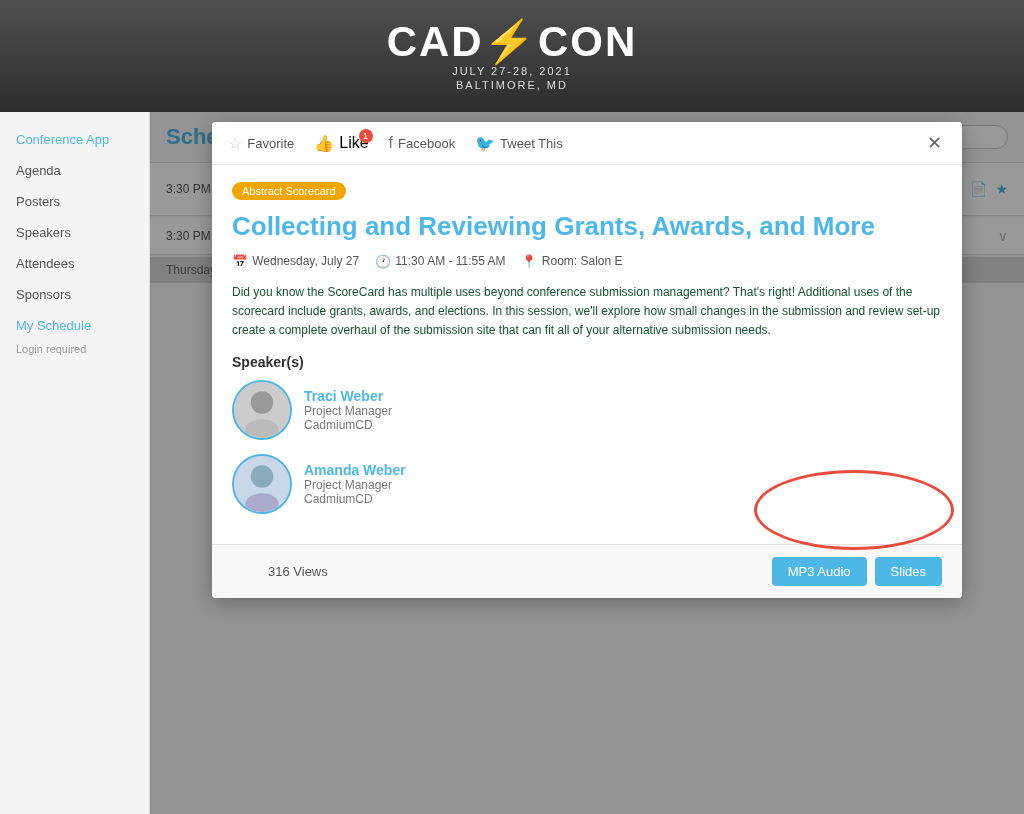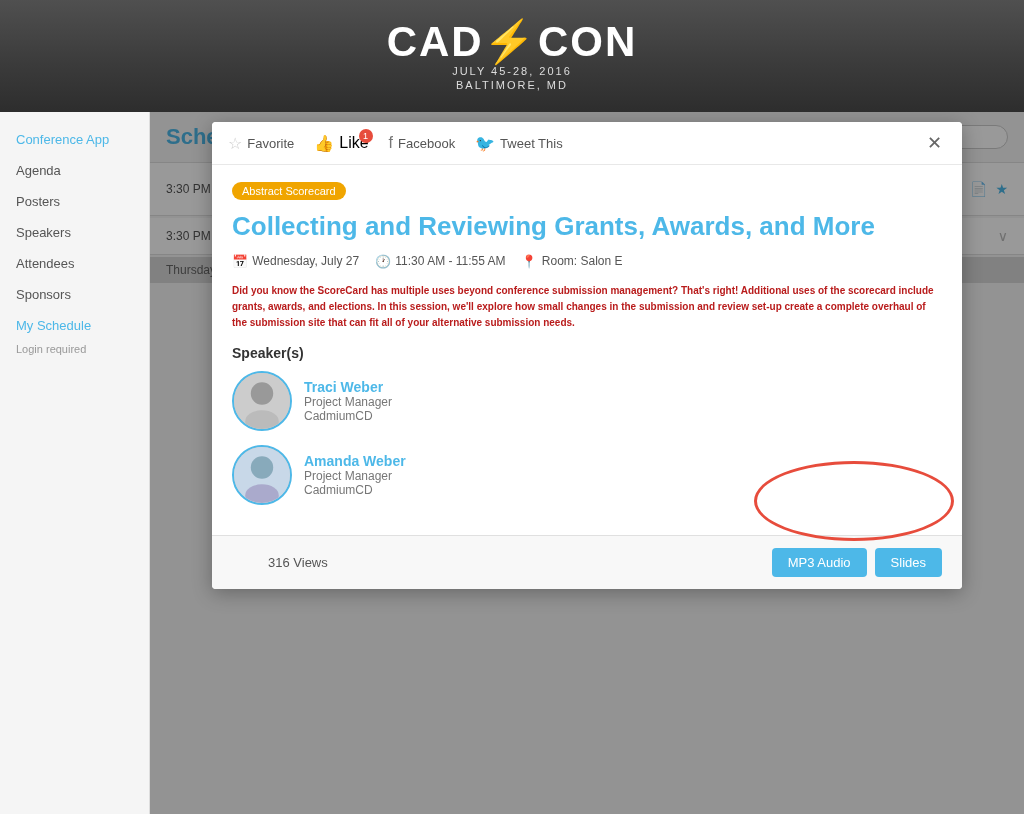--- a/index.html
+++ b/index.html
@@ -264,25 +264,24 @@
       color: #555;
       margin-bottom: 14px;
     }
     .modal-meta span {
       display: flex;
       align-items: center;
       gap: 4px;
     }
     .modal-meta .meta-icon { font-size: 13px; color: #666; }
     .modal-description {
-      font-size: 10px;
-      color: #b91c1c;
+      font-size: 12px;
+      color: #14532d;
       line-height: 1.6;
       margin-bottom: 14px;
-      font-weight: bold;
     }
     .speakers-label {
       font-size: 14px;
       font-weight: 600;
       color: #333;
       margin-bottom: 10px;
     }
     .speaker-item {
       display: flex;
       align-items: center;
@@ -381,21 +380,21 @@
   </style>
 </head>
 <body>
 
 <div class="header">
   <div class="header-bg"></div>
   <div class="header-logo">
     <div class="logo-text">
       <span>CAD</span><span class="lightning">⚡</span><span>CON</span>
     </div>
-    <div class="logo-sub">JULY 45-28, 2016</div>
+    <div class="logo-sub">JULY 27-28, 2021</div>
     <div class="logo-sub">BALTIMORE, MD</div>
   </div>
 </div>
 
 <div class="main-layout">
 
   <div class="sidebar">
     <div class="sidebar-item active">Conference App</div>
     <div class="sidebar-item">Agenda</div>
     <div class="sidebar-item">Posters</div>

